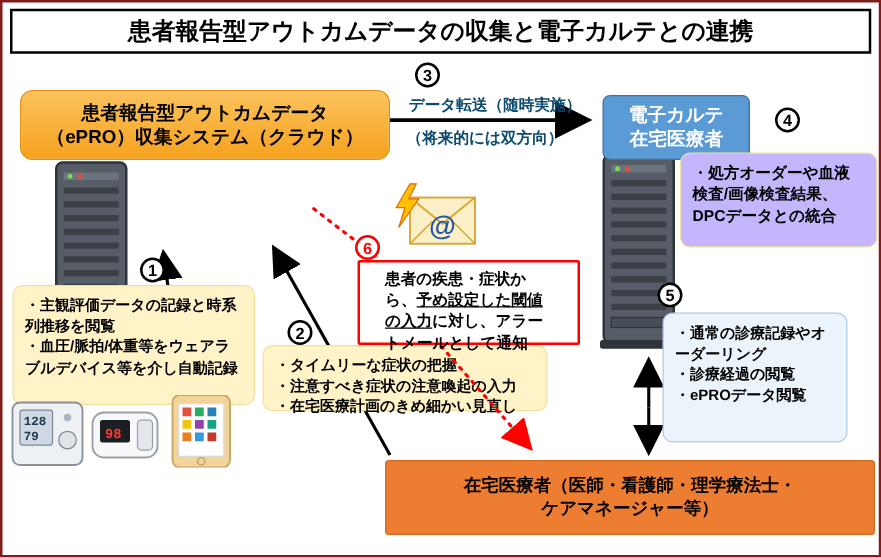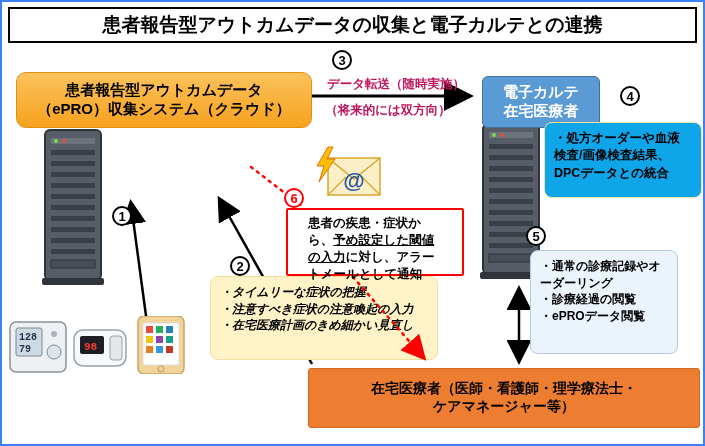--- a/index.html
+++ b/index.html
@@ -1,18 +1,18 @@
 <!DOCTYPE html>
 <html><head>
 <meta charset="utf-8">
 <style>
   html,body { margin:0; padding:0; background:#e9e9e9; }
   .stage {
     position:relative; width:705px; height:446px; margin:0 auto;
-    background:#ffffff; border:2px solid #3b82f6; box-sizing:border-box;
+    background:#ffffff; border:2px solid #7f1d1d; box-sizing:border-box;
     font-family:"Liberation Sans", sans-serif; overflow:hidden;
   }
   .abs { position:absolute; box-sizing:border-box; }
 
   .title-box {
     left:6px; top:5px; width:689px; height:36px;
     border:2px solid #000; background:#fff;
     display:flex; align-items:center; justify-content:center;
     font-size:19px; font-weight:700; color:#000; z-index:2;
   }
@@ -33,22 +33,22 @@
     font-size:15px; color:#fff;
   }
 
   .note {
     font-size:12px; font-weight:700; line-height:1.38; color:#000;
     white-space:pre-line; border-radius:8px; padding:7px 9px; z-index:2;
   }
   .yellow { background:#fff3c7; border:1px solid #f0e0a0; }
   .epro-note { left:98px; top:117px; width:186px; height:66px; z-index:3; }
   .note1 { left:8px;  top:226px; width:194px; height:96px; }
-  .note2 { left:208px; top:274px; width:228px; height:84px;font-style:italic; }
-  .note4 { left:542px; top:120px; width:158px; height:76px; font-size:12.5px; background:#0ea5e9; border:1px solid #f0e0a0; }
+  .note2 { left:208px; top:274px; width:228px; height:53px; }
+  .note4 { left:542px; top:120px; width:158px; height:76px; font-size:12.5px; background:#c4b5fd; border:1px solid #f0e0a0; }
   .note5 { left:528px; top:248px; width:148px; height:104px; font-size:12px; background:#ebf3fb; border:1px solid #b4c7e7; }
 
   .alert-box {
     left:284px; top:206px; width:178px; height:68px;
     background:#fff; border:2px solid #ff0000; border-radius:2px;
     padding:5px 20px; font-size:12.5px; font-weight:700; line-height:1.35;
     color:#000; z-index:5;
   }
   .alert-box .u { text-decoration:underline; }
 
@@ -67,21 +67,21 @@
   }
   .step.red { border-color:#ff0000; color:#ff0000; }
   .s1 { left:110px; top:204px; }
   .s2 { left:228px; top:254px; }
   .s3 { left:330px; top:48px; }
   .s4 { left:618px; top:84px; }
   .s5 { left:524px; top:224px; }
   .s6 { left:282px; top:186px; }
 
   .transfer-label {
-    font-size:12.5px; font-weight:700; text-align:center; color:#be185d; z-index:2;
+    font-size:12.5px; font-weight:700; text-align:center; color:#0c4a6e; z-index:2;
     white-space:nowrap;
   }
   .t1 { left:314px; top:74px; width:160px; }
   .t2 { left:310px; top:100px; width:152px; }
 
   .layer { left:0; top:0; width:705px; height:446px; pointer-events:none; }
   .arrows-black { z-index:1; }
   .arrows-red { z-index:4; }
   .server-svg { z-index:2; }
   .devices-svg { left:6px; top:314px; z-index:3; }
@@ -144,20 +144,22 @@
 
   <div class="abs transfer-label t1">データ転送（随時実施）</div>
   <div class="abs transfer-label t2">（将来的には双方向）</div>
 
   <div class="abs sys-box emr-box">電子カルテ
 在宅医療者</div>
 
   <div class="abs note note4">・処方オーダーや血液
 検査/画像検査結果、
 DPCデータとの統合</div>
+  <div class="abs note yellow note1">・主観評価データの記録と時系列推移を閲覧
+・血圧/脈拍/体重等をウェアラブルデバイス等を介し自動記録</div>
   <div class="abs note yellow note2">・タイムリーな症状の把握
 ・注意すべき症状の注意喚起の入力
 ・在宅医療計画のきめ細かい見直し</div>
   <div class="abs note note5">・通常の診療記録やオーダーリング
 ・診療経過の閲覧
 ・ePROデータ閲覧</div>
 
   <div class="abs alert-box">
     <span>患者の疾患・症状から、</span><span class="u">予め設定した閾値の入力</span><span>に対し、アラートメールとして通知</span>
   </div>

